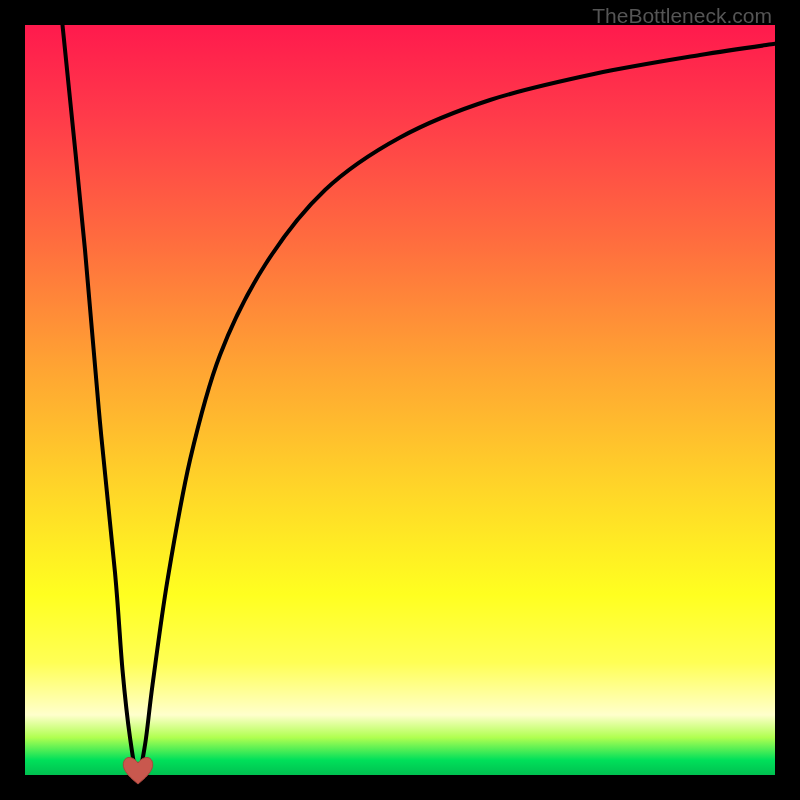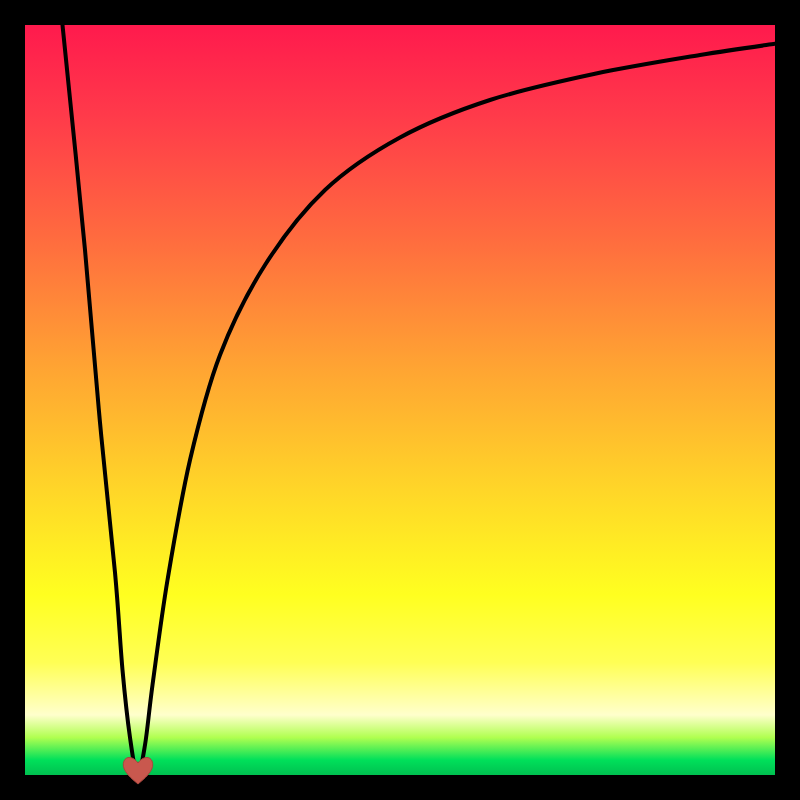--- a/index.html
+++ b/index.html
@@ -66,20 +66,21 @@
   }
   .heart {
     position: absolute;
   }
 </style>
 </head>
 <body>
 
 <div class="frame">
 
+  <div class="watermark">TheBottleneck.com</div>
 
   <div class="plot-area">
     <div class="gradient-bg"></div>
 
     <svg class="curve-svg" viewBox="0 0 750 750" preserveAspectRatio="none">
       <path d="M 37.5 0.0 C 41.3 37.5, 53.8 158.8, 60.0 225.0 C 66.3 291.3, 70.0 343.8, 75.0 397.5 C 80.0 451.3, 86.3 506.3, 90.0 547.5 C 93.8 588.8, 95.0 617.5, 97.5 645.0 C 100.0 672.5, 102.5 695.0, 105.0 712.5 C 107.5 730.0, 110.0 748.8, 112.5 750.0 C 115.0 751.3, 117.5 735.0, 120.0 720.0 C 122.5 705.0, 123.8 687.5, 127.5 660.0 C 131.3 632.5, 136.3 592.5, 142.5 555.0 C 148.8 517.5, 156.3 472.5, 165.0 435.0 C 173.8 397.5, 182.5 362.5, 195.0 330.0 C 207.5 297.5, 222.5 267.5, 240.0 240.0 C 257.5 212.5, 277.5 186.3, 300.0 165.0 C 322.5 143.8, 347.5 127.5, 375.0 112.5 C 402.5 97.5, 432.5 85.6, 465.0 75.0 C 497.5 64.4, 535.0 56.3, 570.0 48.8 C 605.0 41.3, 645.0 35.0, 675.0 30.0 C 705.0 25.0, 737.5 20.6, 750.0 18.8" fill="none" stroke="#000000" stroke-width="4" stroke-linecap="round" stroke-linejoin="round" id="curve-path"></path>
     </svg>
 
     <svg class="heart" id="heart-icon" width="34" height="30" viewBox="0 0 34 30" style="left: 95.5px; top: 730px;">
       <path d="M17 29 C 6 20, 0 13, 3 6 C 5 1, 12 1, 17 8 C 22 1, 29 1, 31 6 C 34 13, 28 20, 17 29 Z" fill="#c9584e" stroke="#a8463d" stroke-width="1"></path>

